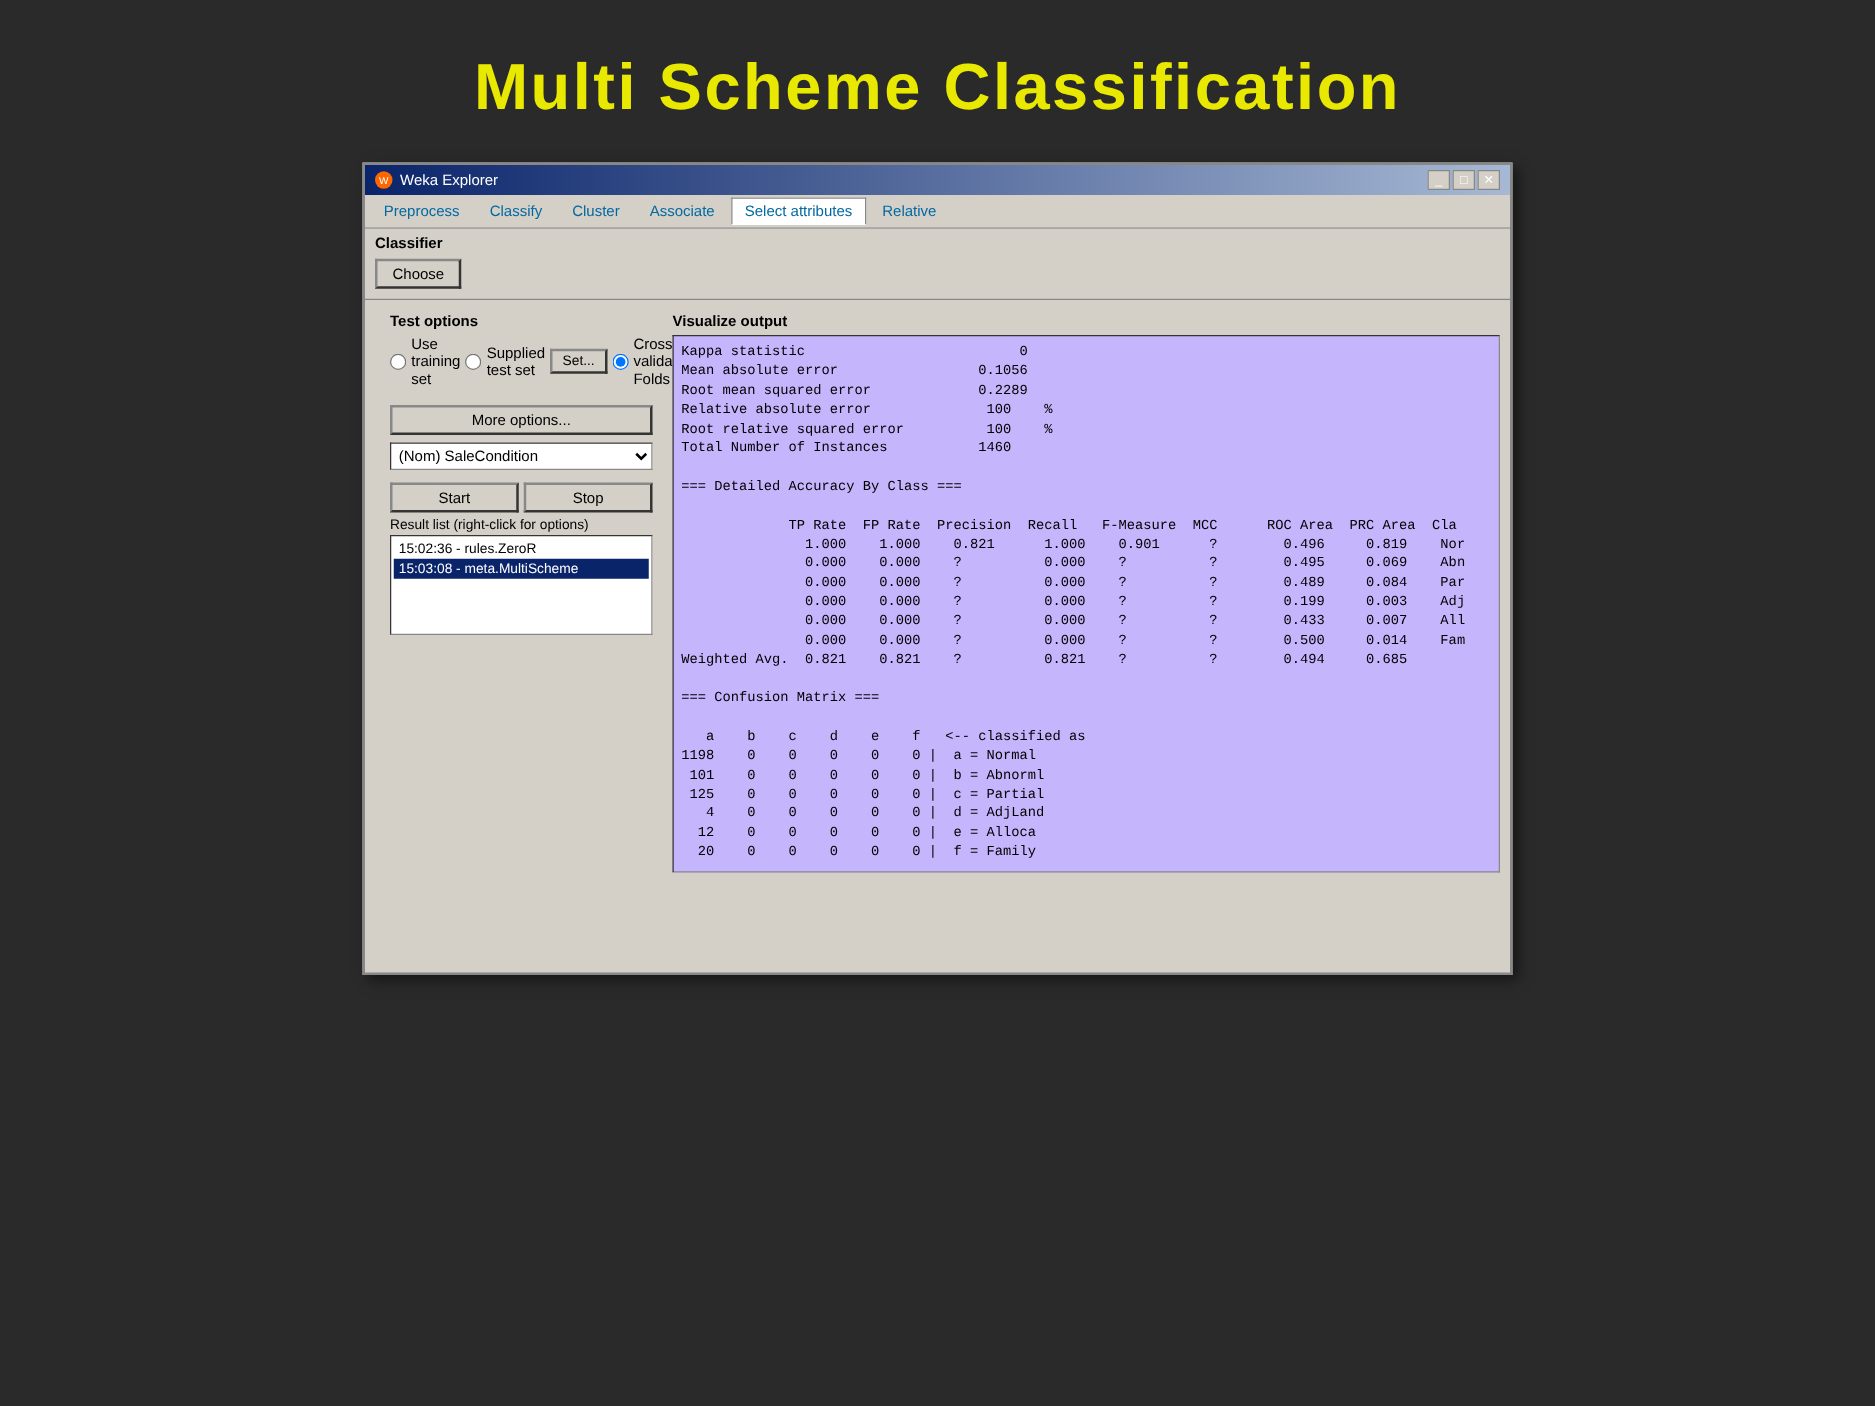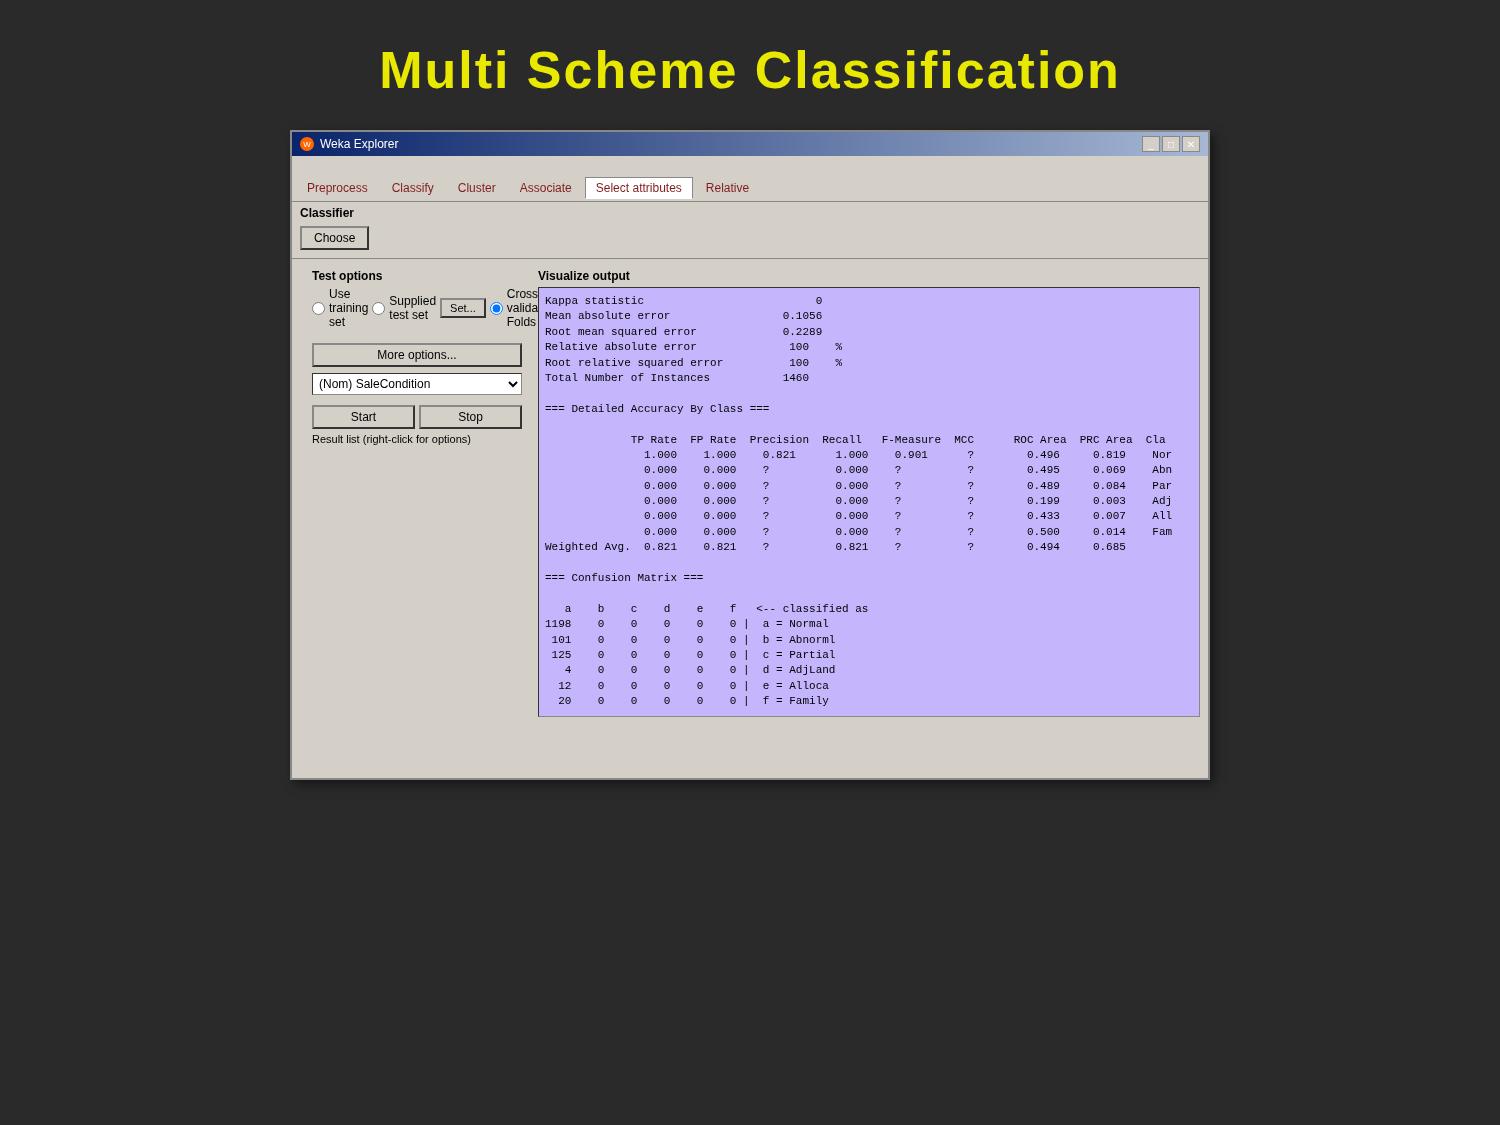--- a/index.html
+++ b/index.html
@@ -77,22 +77,21 @@
       padding: 2px 4px;
       gap: 2px;
       border-bottom: 1px solid #888;
     }
     .menu-tab {
       padding: 3px 10px;
       font-size: 12px;
       background: #d4d0c8;
       border: 1px solid transparent;
       cursor: pointer;
-      color: #7f1d1d;
-      margin-top: 19px;
+      color: #0369a1;
     }
     .menu-tab.active {
       background: white;
       border: 1px solid #888;
       border-bottom: 1px solid white;
     }
     .section-label {
       font-size: 12px;
       font-weight: bold;
       padding: 4px 8px 2px;
@@ -357,20 +356,24 @@
       <select class="dropdown-select">
         <option>(Nom) SaleCondition</option>
       </select>
 
       <div class="start-stop-row">
         <button class="start-btn">Start</button>
         <button class="start-btn">Stop</button>
       </div>
 
       <div class="result-section-label">Result list (right-click for options)</div>
+      <div class="result-list">
+        <div class="result-item">15:02:36 - rules.ZeroR</div>
+        <div class="result-item selected">15:03:08 - meta.MultiScheme</div>
+      </div>
     </div>
 
     <div class="right-panel">
       <div class="panel-section-title">Visualize output</div>
       <div class="classifier-output output-scrollable">Kappa statistic                          0
 Mean absolute error                 0.1056
 Root mean squared error             0.2289
 Relative absolute error              100    %
 Root relative squared error          100    %
 Total Number of Instances           1460

